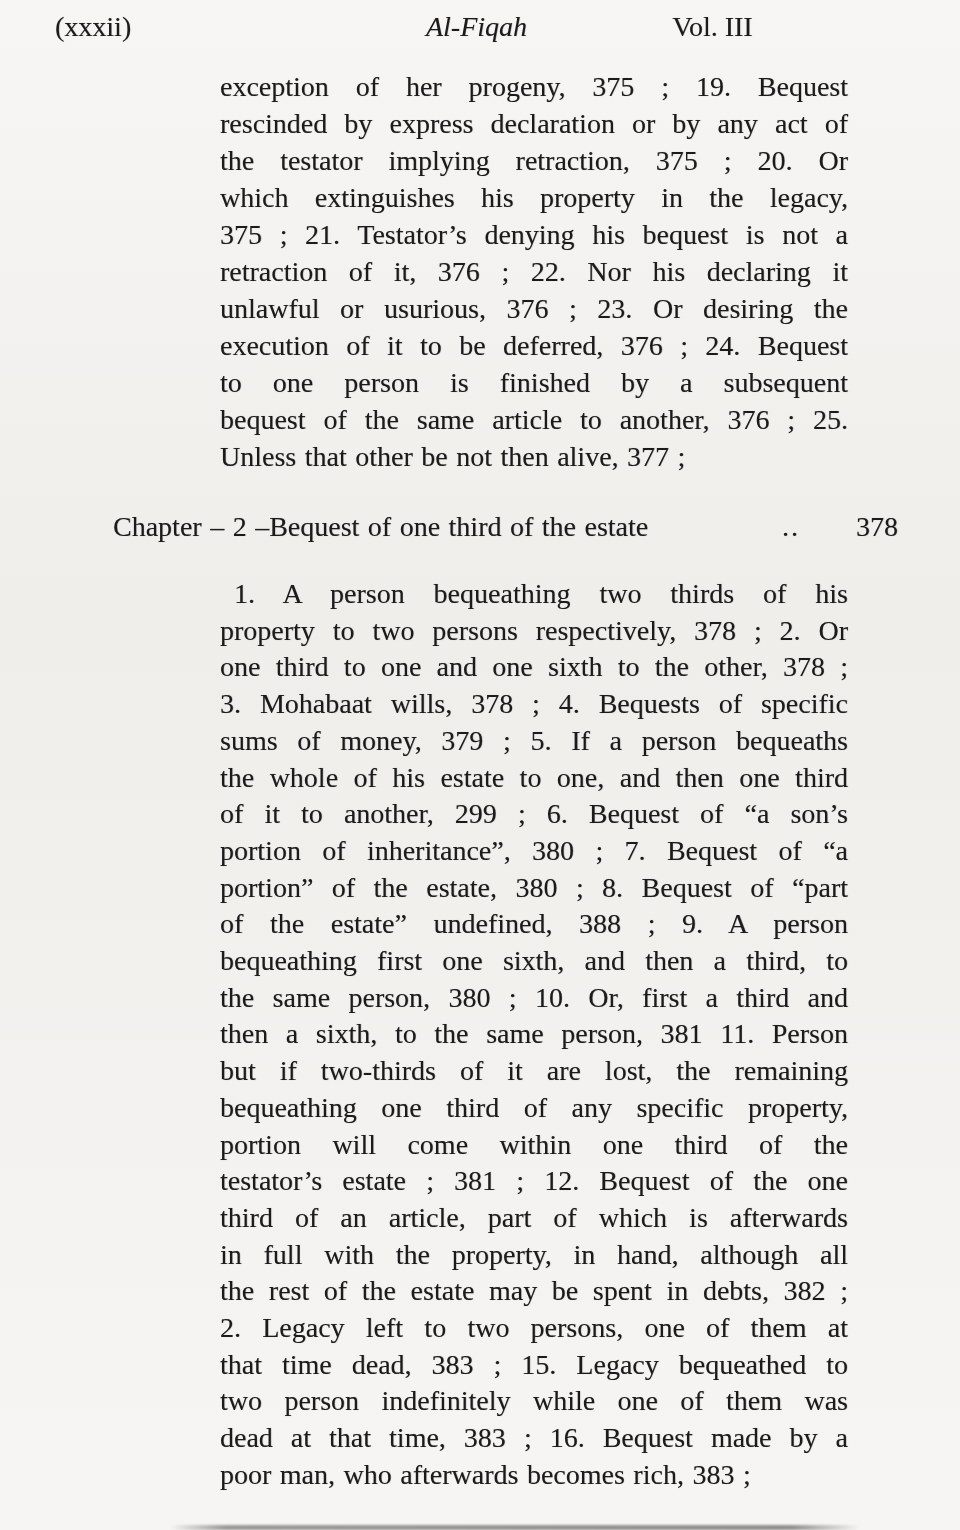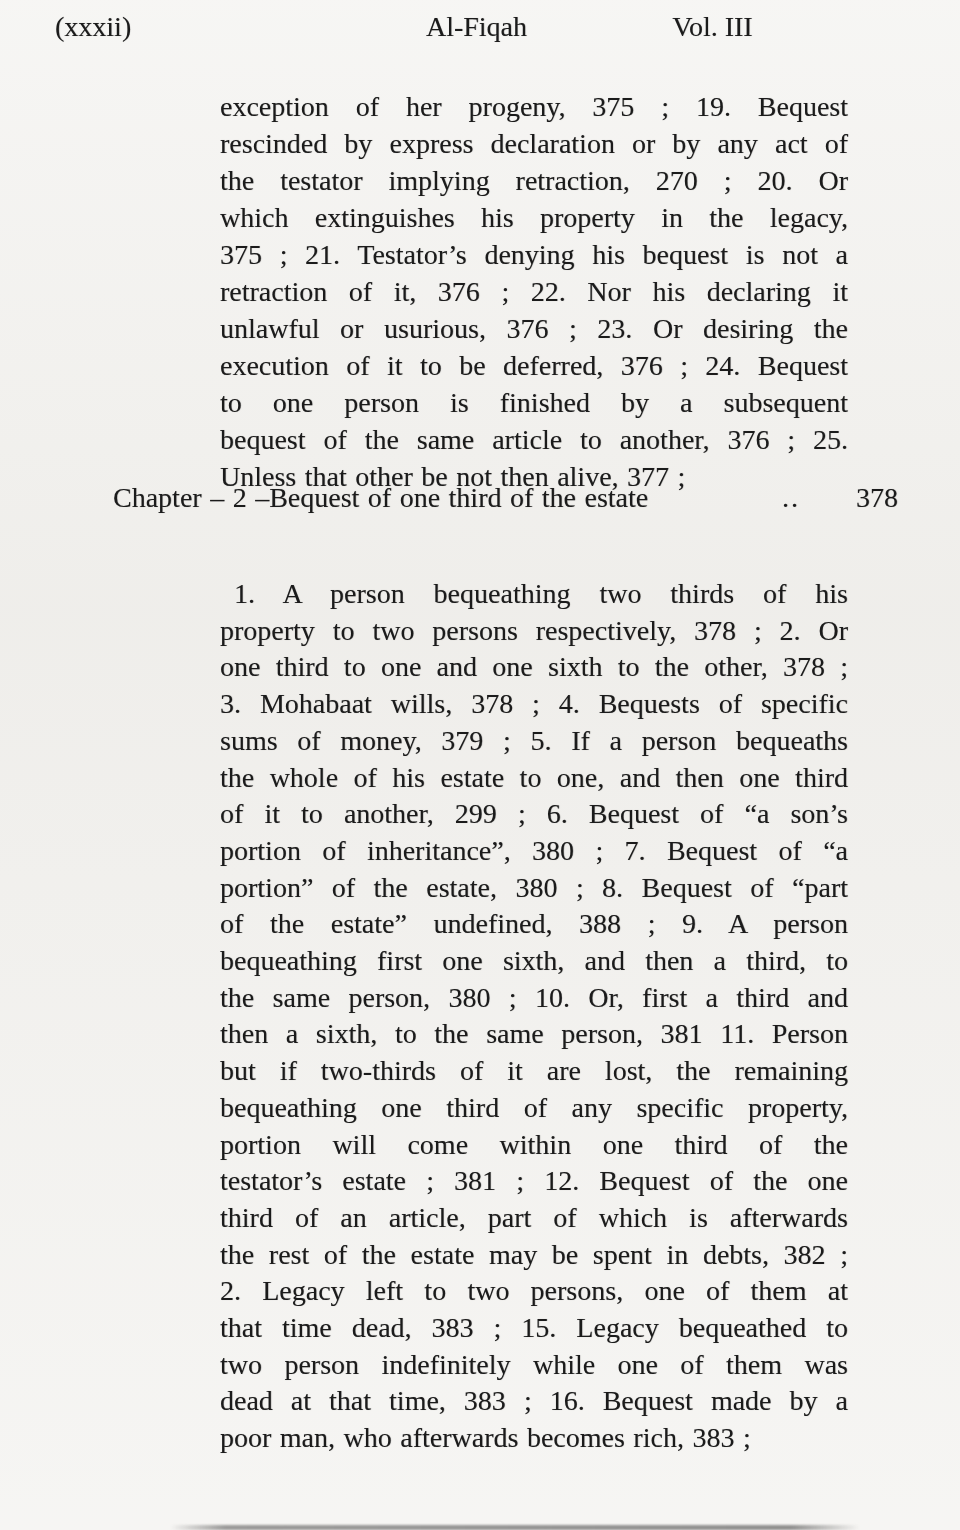--- a/index.html
+++ b/index.html
@@ -34,43 +34,43 @@
     top: 10px;
     left: 55px;
     right: 62px;
     display: grid;
     grid-template-columns: 1fr auto 1fr;
     align-items: baseline;
     font-size: 28px;
     line-height: 34px;
   }
   .page-header .left  { text-align: left; }
-  .page-header .center{ text-align: center; }
+  .page-header .center{ text-align: center; font-style: italic; }
   .page-header .right { text-align: center; }
 
   .toc-para {
     position: absolute;
     left: 220px;
     width: 628px;
     font-size: 28px;
     word-spacing: 1.5px;
   }
   .toc-para .line {
     text-align: justify;
     text-align-last: justify;
     white-space: normal;
   }
   .toc-para .line.last { text-align-last: left; }
-  #paragraph-1 { top: 88px;  line-height: 37px; }
+  #paragraph-1 { top: 68px;  line-height: 37px; }
   #paragraph-2 { top: 576px; line-height: 36.7px; }
   #paragraph-2 .line.first { text-indent: 14px; }
 
   .chapter-heading {
     position: absolute;
-    top: 479px;
+    top: 508px;
     left: 113px;
     width: 785px;
     display: flex;
     align-items: baseline;
     font-size: 28px;
     line-height: 37px;
     word-spacing: 1.5px;
   }
   .chapter-heading .dots { margin-left: auto; letter-spacing: 2px; }
   .chapter-heading .chapter-page { margin-left: 56px; }
@@ -98,21 +98,21 @@
 
   <div class="page-header">
     <span class="left">(xxxii)</span>
     <span class="center">Al-Fiqah</span>
     <span class="right">Vol. III</span>
   </div>
 
   <div class="toc-para" id="paragraph-1">
       <div class="line first">exception of her progeny, 375 ; 19. Bequest</div>
       <div class="line">rescinded by express declaration or by any act of</div>
-      <div class="line">the testator implying retraction, 270 ; 20. Or</div>
+      <div class="line">the testator implying retraction, 375 ; 20. Or</div>
       <div class="line">which extinguishes his property in the legacy,</div>
       <div class="line">375 ; 21. Testator’s denying his bequest is not a</div>
       <div class="line">retraction of it, 376 ; 22. Nor his declaring it</div>
       <div class="line">unlawful or usurious, 376 ; 23. Or desiring the</div>
       <div class="line">execution of it to be deferred, 376 ; 24. Bequest</div>
       <div class="line">to one person is finished by a subsequent</div>
       <div class="line">bequest of the same article to another, 376 ; 25.</div>
       <div class="line last">Unless that other be not then alive, 377 ;</div>
     </div>
 
@@ -134,20 +134,21 @@
       <div class="line">portion” of the estate, 380 ; 8. Bequest of “part</div>
       <div class="line">of the estate” undefined, 388 ; 9. A person</div>
       <div class="line">bequeathing first one sixth, and then a third, to</div>
       <div class="line">the same person, 380 ; 10. Or, first a third and</div>
       <div class="line">then a sixth, to the same person, 381 11. Person</div>
       <div class="line">but if two-thirds of it are lost, the remaining</div>
       <div class="line">bequeathing one third of any specific property,</div>
       <div class="line">portion will come within one third of the</div>
       <div class="line">testator’s estate ; 381 ; 12. Bequest of the one</div>
       <div class="line">third of an article, part of which is afterwards</div>
+      <div class="line">in full with the property, in hand, although all</div>
       <div class="line">the rest of the estate may be spent in debts, 382 ;</div>
       <div class="line">2. Legacy left to two persons, one of them at</div>
       <div class="line">that time dead, 383 ; 15. Legacy bequeathed to</div>
       <div class="line">two person indefinitely while one of them was</div>
       <div class="line">dead at that time, 383 ; 16. Bequest made by a</div>
       <div class="line last">poor man, who afterwards becomes rich, 383 ;</div>
     </div>
 
   <div class="scan-edge"></div>
 

